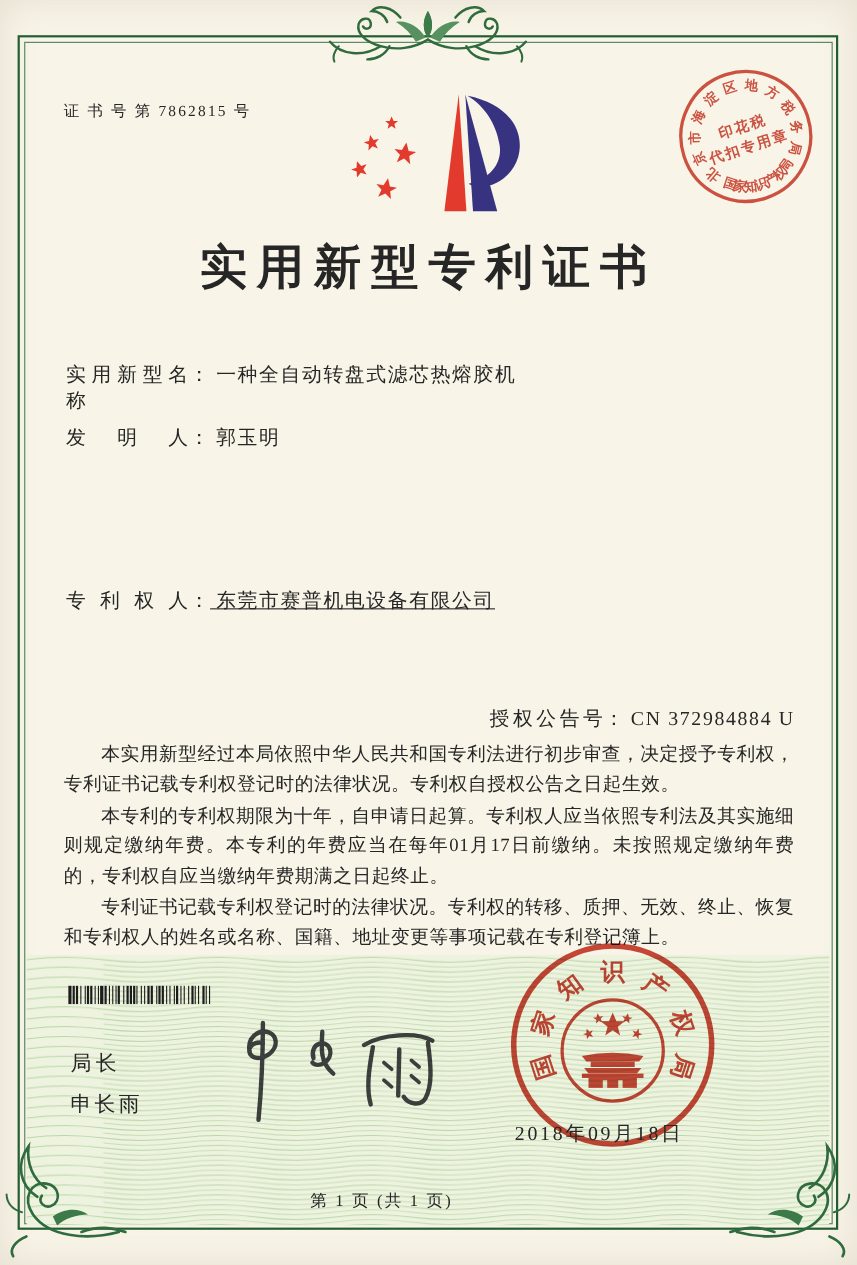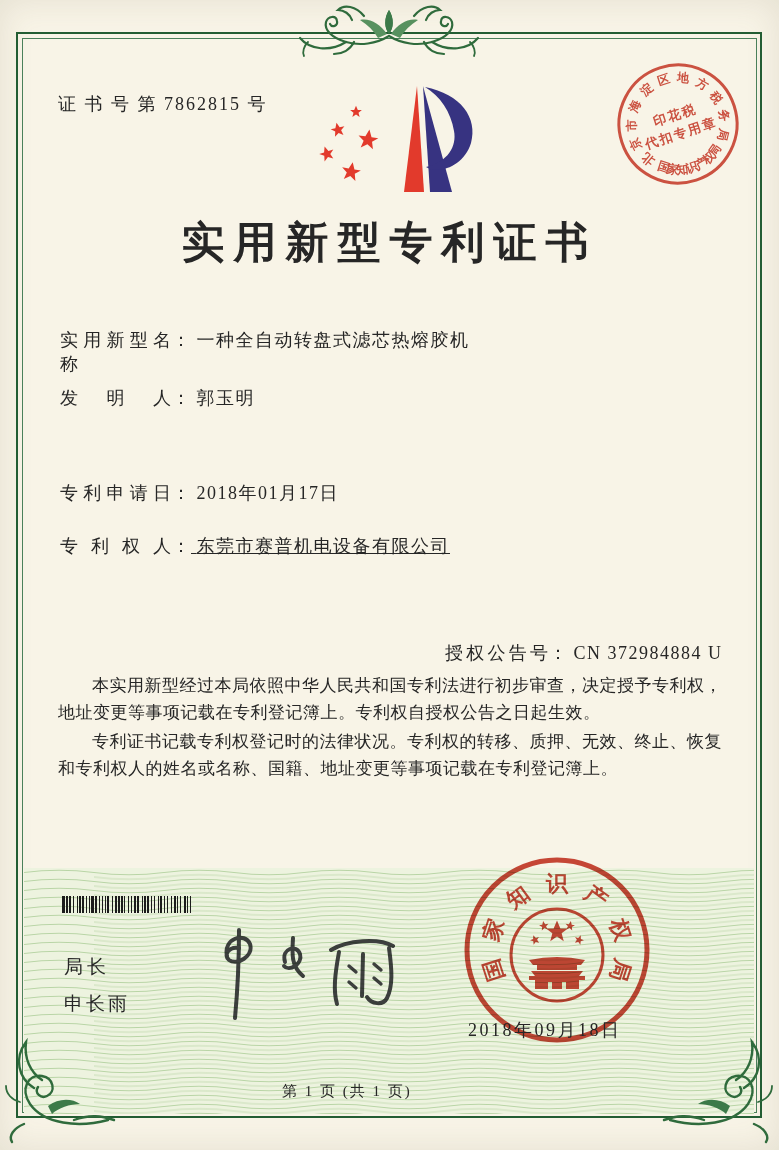--- a/index.html
+++ b/index.html
@@ -10,21 +10,21 @@
   
   #frame-outer{left:16px;top:32px;width:742px;height:1082px;border:2px solid #235d33;}
   #frame-inner{left:22px;top:38px;width:733px;height:1073px;border:1px solid #4a805a;}
   
   #greenzone{left:24px;top:868px;width:730px;height:246px;z-index:1;}
   
   .row{left:60px;width:670px;font-size:18px;letter-spacing:1px;z-index:2;}
   .flabel{display:inline-block;width:112px;text-align:justify;text-align-last:justify;vertical-align:top;}
   .colon{display:inline-block;}
   .fvalue{letter-spacing:1.5px;}
-  #certno{left:58px;top:92px;font-size:18px;letter-spacing:2px;z-index:2;}
+  #certno{left:58px;top:92px;font-size:14px;letter-spacing:2px;z-index:2;}
   #title{left:0;top:214px;width:779px;text-align:center;font-size:43px;font-weight:600;
          letter-spacing:9px;z-index:2;}
   #paras{left:58px;top:672px;width:664px;font-size:17px;line-height:27.4px;
          text-align:justify;z-index:2;}
   #paras p{margin:0 0 1px 0;text-indent:2em;letter-spacing:0.5px;}
   #grant-no{left:445px;top:641px;width:320px;font-size:18px;letter-spacing:1px;z-index:2;}
   
   #barcode{left:62px;top:896px;width:216px;height:17px;overflow:hidden;white-space:nowrap;z-index:2;}
   #barcode i{display:inline-block;height:17px;background:#1c1c1c;vertical-align:top;}
   #barcode i.g{background:transparent;}
@@ -155,36 +155,33 @@
   <div class="abs row" style="top:328px;">
     <span class="flabel">实用新型名称</span><span class="colon">：</span>
     <span class="fvalue">一种全自动转盘式滤芯热熔胶机</span>
   </div>
 
   <div class="abs" id="title">实用新型专利证书</div>
   <div class="abs row" style="top:386px;">
     <span class="flabel">发明人</span><span class="colon">：</span>
     <span class="fvalue">郭玉明</span>
   </div>
-  <div class="abs row" style="top:481px;">
-    <span class="flabel">专利申请日</span><span class="colon">：</span>
-    <span class="fvalue">2018年01月17日</span>
-  </div>
   <div class="abs row" style="top:534px;text-decoration:underline;">
     <span class="flabel">专利权人</span><span class="colon">：</span>
     <span class="fvalue">东莞市赛普机电设备有限公司</span>
   </div>
 
   <div class="abs" id="grant-no">
     <span class="flabel" style="width:104px;">授权公告号</span><span class="colon">：</span>
     <span class="fvalue">CN 372984884 U</span>
   </div>
 
   <div class="abs" id="paras">
-    <p>本实用新型经过本局依照中华人民共和国专利法进行初步审查，决定授予专利权，地址变更等事项记载在专利登记簿上。专利权自授权公告之日起生效。</p>
+    <p>本实用新型经过本局依照中华人民共和国专利法进行初步审查，决定授予专利权，专利证书记载专利权登记时的法律状况。专利权自授权公告之日起生效。</p>
+    <p>本专利的专利权期限为十年，自申请日起算。专利权人应当依照专利法及其实施细则规定缴纳年费。本专利的年费应当在每年01月17日前缴纳。未按照规定缴纳年费的，专利权自应当缴纳年费期满之日起终止。</p>
     <p>专利证书记载专利权登记时的法律状况。专利权的转移、质押、无效、终止、恢复和专利权人的姓名或名称、国籍、地址变更等事项记载在专利登记簿上。</p>
   </div>
 
   <div class="abs" id="barcode"><i style="width: 3px;"></i><i class="g" style="width: 1px;"></i><i style="width: 2px;"></i><i class="g" style="width: 1px;"></i><i style="width: 2px;"></i><i class="g" style="width: 2px;"></i><i style="width: 1px;"></i><i class="g" style="width: 3px;"></i><i style="width: 1px;"></i><i class="g" style="width: 1px;"></i><i style="width: 2px;"></i><i class="g" style="width: 1px;"></i><i style="width: 2px;"></i><i class="g" style="width: 2px;"></i><i style="width: 1px;"></i><i class="g" style="width: 2px;"></i><i style="width: 1px;"></i><i class="g" style="width: 1px;"></i><i style="width: 3px;"></i><i class="g" style="width: 1px;"></i><i style="width: 2px;"></i><i class="g" style="width: 2px;"></i><i style="width: 1px;"></i><i class="g" style="width: 2px;"></i><i style="width: 1px;"></i><i class="g" style="width: 2px;"></i><i style="width: 1px;"></i><i class="g" style="width: 1px;"></i><i style="width: 2px;"></i><i class="g" style="width: 3px;"></i><i style="width: 1px;"></i><i class="g" style="width: 2px;"></i><i style="width: 2px;"></i><i class="g" style="width: 1px;"></i><i style="width: 2px;"></i><i class="g" style="width: 1px;"></i><i style="width: 2px;"></i><i class="g" style="width: 1px;"></i><i style="width: 1px;"></i><i class="g" style="width: 3px;"></i><i style="width: 1px;"></i><i class="g" style="width: 2px;"></i><i style="width: 1px;"></i><i class="g" style="width: 2px;"></i><i style="width: 2px;"></i><i class="g" style="width: 1px;"></i><i style="width: 2px;"></i><i class="g" style="width: 3px;"></i><i style="width: 1px;"></i><i class="g" style="width: 1px;"></i><i style="width: 2px;"></i><i class="g" style="width: 1px;"></i><i style="width: 2px;"></i><i class="g" style="width: 2px;"></i><i style="width: 1px;"></i><i class="g" style="width: 2px;"></i><i style="width: 1px;"></i><i class="g" style="width: 3px;"></i><i style="width: 1px;"></i><i class="g" style="width: 1px;"></i><i style="width: 2px;"></i><i class="g" style="width: 2px;"></i><i style="width: 1px;"></i><i class="g" style="width: 2px;"></i><i style="width: 1px;"></i><i class="g" style="width: 3px;"></i><i style="width: 1px;"></i><i class="g" style="width: 2px;"></i><i style="width: 2px;"></i><i class="g" style="width: 1px;"></i><i style="width: 1px;"></i><i class="g" style="width: 2px;"></i><i style="width: 1px;"></i><i class="g" style="width: 3px;"></i><i style="width: 2px;"></i><i class="g" style="width: 1px;"></i><i style="width: 1px;"></i><i class="g" style="width: 2px;"></i><i style="width: 1px;"></i></div>
 
   <div class="abs" id="officer-title">局长</div>
   <div class="abs" id="officer-name">申长雨</div>
 
   <svg class="abs" id="signature" viewBox="0 0 240 100">
     <g fill="none" stroke="#2e2f35" stroke-width="4" stroke-linecap="round" stroke-linejoin="round" opacity=".9">

